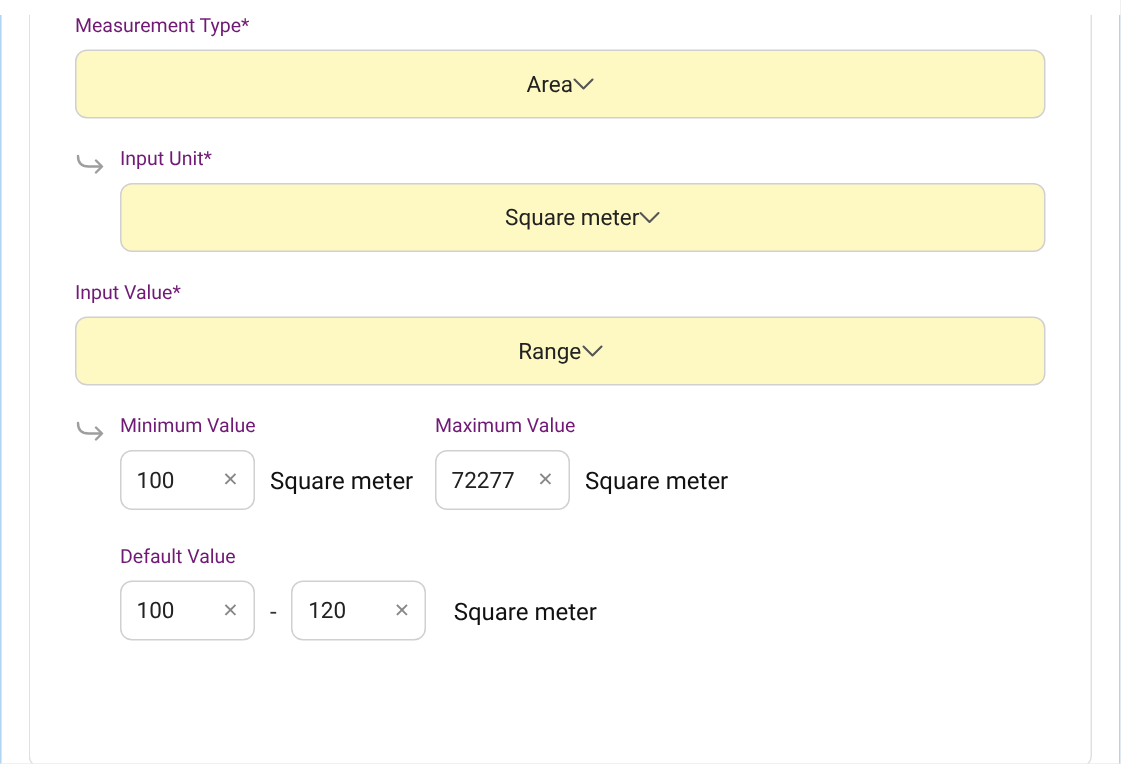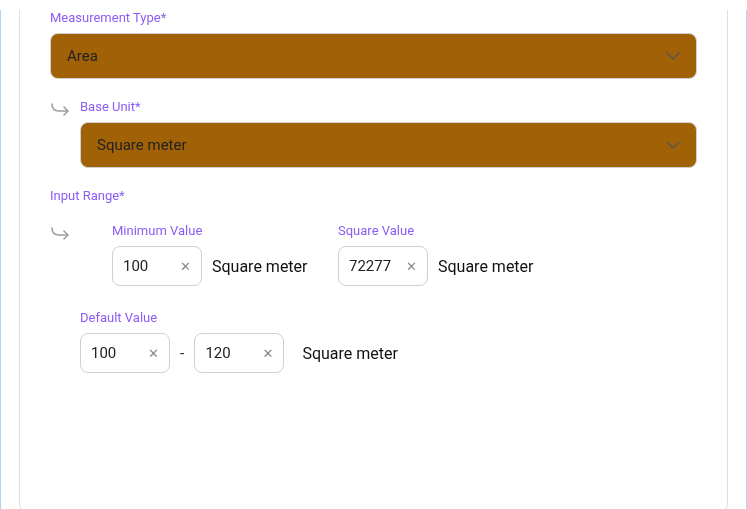--- a/index.html
+++ b/index.html
@@ -18,35 +18,35 @@
     }
     .card {
       border: 1px solid #e0e0e0;
       border-top: none;
       border-radius: 0 0 8px 8px;
       padding: 0 30px 30px 30px;
       height: 502px;
     }
     .field-label {
       font-size: 13px;
-      color: #8b5cf6;
+      color: #701a75;
       margin-bottom: 8px;
       display: block;
     }
     .select-box {
       border: 1px solid #d0d0d0;
       border-radius: 8px;
       padding: 13px 16px;
       font-size: 15px;
       color: #222;
       display: flex;
-      justify-content: space-between;
+      justify-content: center;
       align-items: center;
       cursor: pointer;
-      background: #a16207;
+      background: #fef9c3;
     }
     .chevron {
       width: 14px;
       height: 8px;
     }
     .chevron svg { display: block; }
     .field-group { margin-bottom: 20px; }
     .indented {
       display: flex;
       align-items: flex-start;
@@ -99,22 +99,21 @@
       color: #333;
       margin: 0 10px;
     }
     .default-row {
       display: flex;
       align-items: center;
     }
     .section { margin-top: 10px; }
     .minmax-section {
       display: flex;
-      gap: 16px;
-      margin-left: 32px;
+      gap: 0;
     }
     .minmax-col { width: 210px; }
   </style>
 </head>
 <body>
 
 <div class="outer">
   <div class="card">
 
     <div class="field-group section">
@@ -130,34 +129,42 @@
     </div>
 
     <div class="field-group indented">
       <span class="indent-arrow">
         <svg viewBox="0 0 22 14" width="22" height="14">
           <path d="M2 2 Q2 9 9 9 L17 9" stroke="#9e9e9e" stroke-width="1.6" fill="none" stroke-linecap="round"></path>
           <path d="M14 5 L18 9 L14 13" stroke="#9e9e9e" stroke-width="1.6" fill="none" stroke-linecap="round" stroke-linejoin="round"></path>
         </svg>
       </span>
       <div class="indent-content">
-        <label class="field-label">Base Unit*</label>
+        <label class="field-label">Input Unit*</label>
         <div class="select-box">
           <span>Square meter</span>
           <span class="chevron">
             <svg viewBox="0 0 14 8" width="14" height="8">
                 <path d="M1 1 L7 7 L13 1" stroke="#555" stroke-width="1.4" fill="none" stroke-linecap="round" stroke-linejoin="round"></path>
               </svg>
           </span>
         </div>
       </div>
     </div>
 
     <div class="field-group">
-      <label class="field-label">Input Range*</label>
+      <label class="field-label">Input Value*</label>
+      <div class="select-box">
+        <span>Range</span>
+        <span class="chevron">
+          <svg viewBox="0 0 14 8" width="14" height="8">
+              <path d="M1 1 L7 7 L13 1" stroke="#555" stroke-width="1.4" fill="none" stroke-linecap="round" stroke-linejoin="round"></path>
+            </svg>
+        </span>
+      </div>
     </div>
 
     <div class="field-group indented">
       <span class="indent-arrow">
         <svg viewBox="0 0 22 14" width="22" height="14">
           <path d="M2 2 Q2 9 9 9 L17 9" stroke="#9e9e9e" stroke-width="1.6" fill="none" stroke-linecap="round"></path>
           <path d="M14 5 L18 9 L14 13" stroke="#9e9e9e" stroke-width="1.6" fill="none" stroke-linecap="round" stroke-linejoin="round"></path>
         </svg>
       </span>
       <div class="indent-content">
@@ -166,21 +173,21 @@
             <label class="field-label">Minimum Value</label>
             <div class="input-row">
               <div class="input-small">
                 <span class="val">100</span>
                 <span class="clear-x">✕</span>
               </div>
               <span class="unit-text">Square meter</span>
             </div>
           </div>
           <div class="minmax-col">
-            <label class="field-label">Square Value</label>
+            <label class="field-label">Maximum Value</label>
             <div class="input-row">
               <div class="input-small">
                 <span class="val">72277</span>
                 <span class="clear-x">✕</span>
               </div>
               <span class="unit-text">Square meter</span>
             </div>
           </div>
         </div>
 

